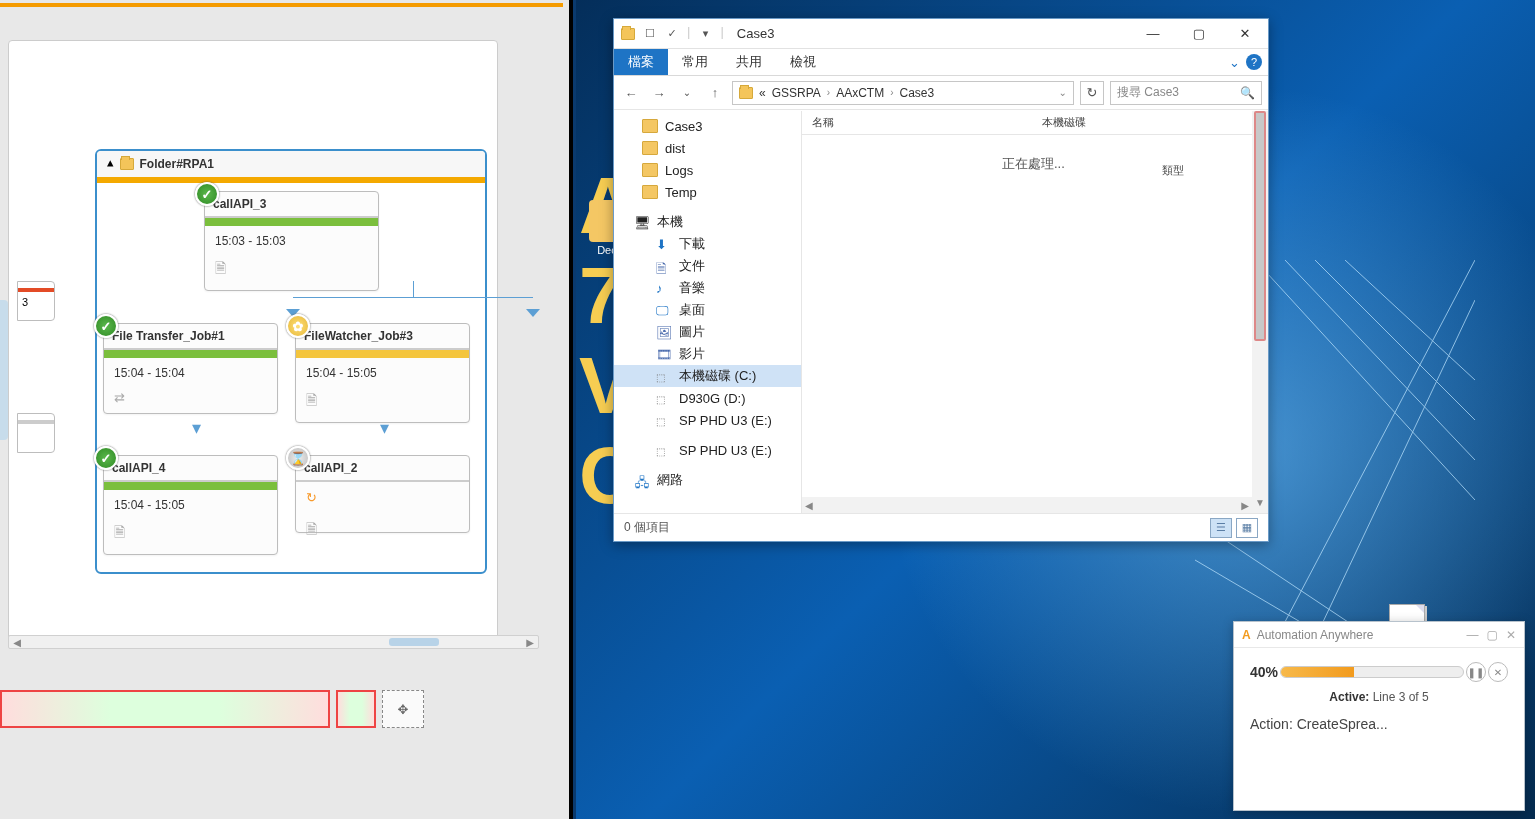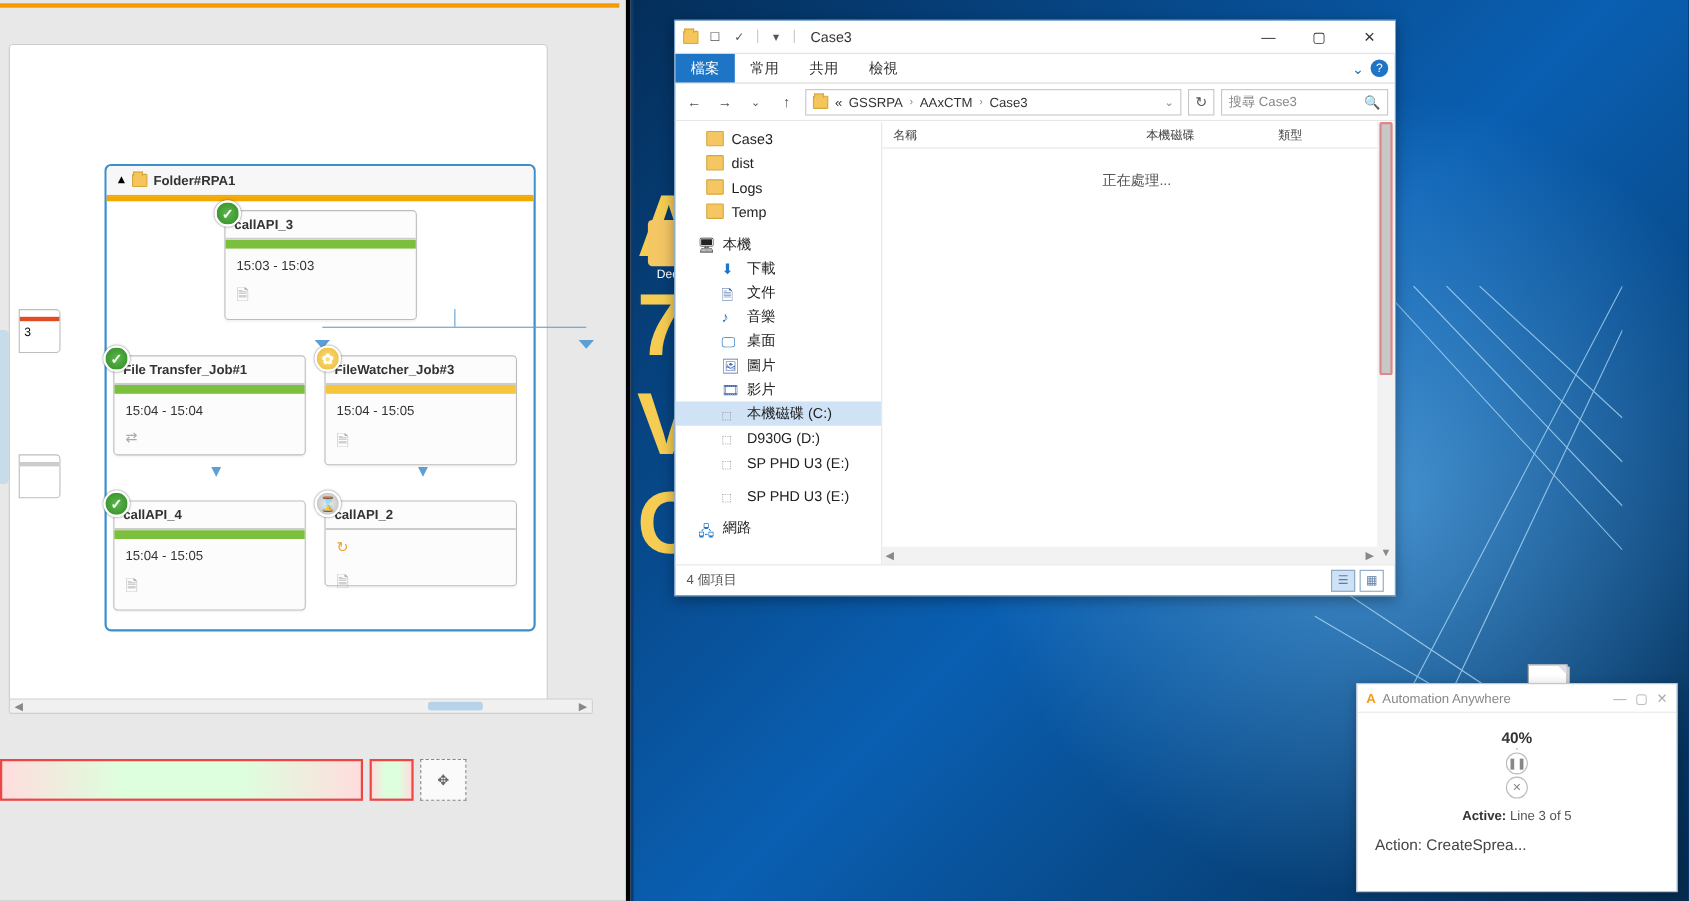--- a/index.html
+++ b/index.html
@@ -103,41 +103,41 @@
   .vid-i::before{content:"🎞";color:#46a;}
   .drive-i::before{content:"⬚";color:#777;font-size:10px;}
   .net-i::before{content:"🖧";color:#1e74c5;}
   .nav-item.sel{background:#cfe2f6;}
   .nav-sep{height:8px;}
   .content-pane{flex:1;position:relative;}
   .list-head{height:24px;display:flex;border-bottom:1px solid #e6e6e6;font-size:11px;color:#444;}
   .col{padding:4px 10px;}
   .col.name{width:230px;}
   .col.date{width:120px;}
-  .col.type{width:70px;}
+  .col.type{width:70px;margin-top:48px;}
   .loading{position:absolute;top:44px;left:200px;color:#555;font-size:13px;}
   .vscroll{position:absolute;right:0;top:0;bottom:0;width:16px;background:#f2f2f2;}
   .vscroll .thumb{position:absolute;top:0;left:2px;right:2px;height:230px;background:#c8c8c8;border-radius:2px;}
   .vscroll .arr{position:absolute;left:0;right:0;height:16px;text-align:center;color:#888;font-size:10px;}
   .vscroll .arr.dn{bottom:0;}
   .content-hscroll{position:absolute;left:0;right:16px;bottom:0;height:16px;background:#f2f2f2;display:flex;justify-content:space-between;align-items:center;padding:0 3px;color:#888;font-size:10px;}
 
   .ex-status{position:absolute;left:0;right:0;bottom:0;height:28px;border-top:1px solid #e6e6e6;display:flex;align-items:center;padding:0 10px;font-size:12px;color:#555;justify-content:space-between;}
   .view-icons{display:flex;gap:4px;}
   .view-icon{width:22px;height:20px;border:1px solid #8aa7c4;display:flex;align-items:center;justify-content:center;color:#5a7ea5;font-size:11px;}
   .view-icon.active{background:#cde2f6;}
 
   
   .aa-dialog{position:absolute;right:10px;bottom:8px;width:292px;height:190px;background:#fff;border:1px solid #b7c2cc;box-shadow:0 2px 10px rgba(0,0,0,.25);}
   .aa-title{height:26px;display:flex;align-items:center;padding:0 8px;font-size:12px;color:#888;border-bottom:1px solid #e8e8e8;}
   .aa-title .logo{color:#f29b1e;font-weight:bold;margin-right:6px;}
   .aa-title .btns{margin-left:auto;display:flex;gap:8px;color:#aaa;}
   .aa-body{padding:14px 16px 10px;}
   .aa-task{font-size:18px;color:#444;margin-bottom:12px;}
-  .aa-row{display:flex;align-items:center;gap:2px;margin-bottom:8px;flex-direction:column;}
+  .aa-row{display:flex;align-items:center;gap:2px;margin-bottom:8px;}
   .aa-pct{font-weight:bold;color:#333;font-size:14px;}
   .aa-bar{flex:1;height:12px;border:1px solid #ccc;border-radius:8px;background:#eee;position:relative;overflow:hidden;}
   .aa-bar .fill{position:absolute;left:0;top:0;bottom:0;background:linear-gradient(90deg,#f7b94a,#f29b1e);}
   .aa-ctrl{width:20px;height:20px;border:1px solid #bbb;border-radius:50%;display:flex;align-items:center;justify-content:center;color:#888;font-size:10px;}
   .aa-active{text-align:center;font-size:12px;color:#555;margin:4px 0 12px;}
   .aa-active b{color:#333;}
   .aa-action{font-size:14px;color:#444;}
 
   
   .txt-icon{position:absolute;right:110px;top:604px;width:36px;height:40px;background:#fff;border:1px solid #aaa;box-shadow:2px 2px 0 #ccc;}
@@ -419,21 +419,21 @@
         <div class="arr dn">▼</div>
       </div>
       <div class="content-hscroll">
           <span>◀</span>
           <span>▶</span>
         </div>
     </div>
   </div>
 
   <div class="ex-status">
-    <span>4 個項目</span>
+    <span>0 個項目</span>
     <div class="view-icons">
       <span class="view-icon active">☰</span>
       <span class="view-icon">▦</span>
     </div>
   </div>
 </div>
 
 <div class="aa-dialog">
   <div class="aa-title">
     <span class="logo">A</span>

